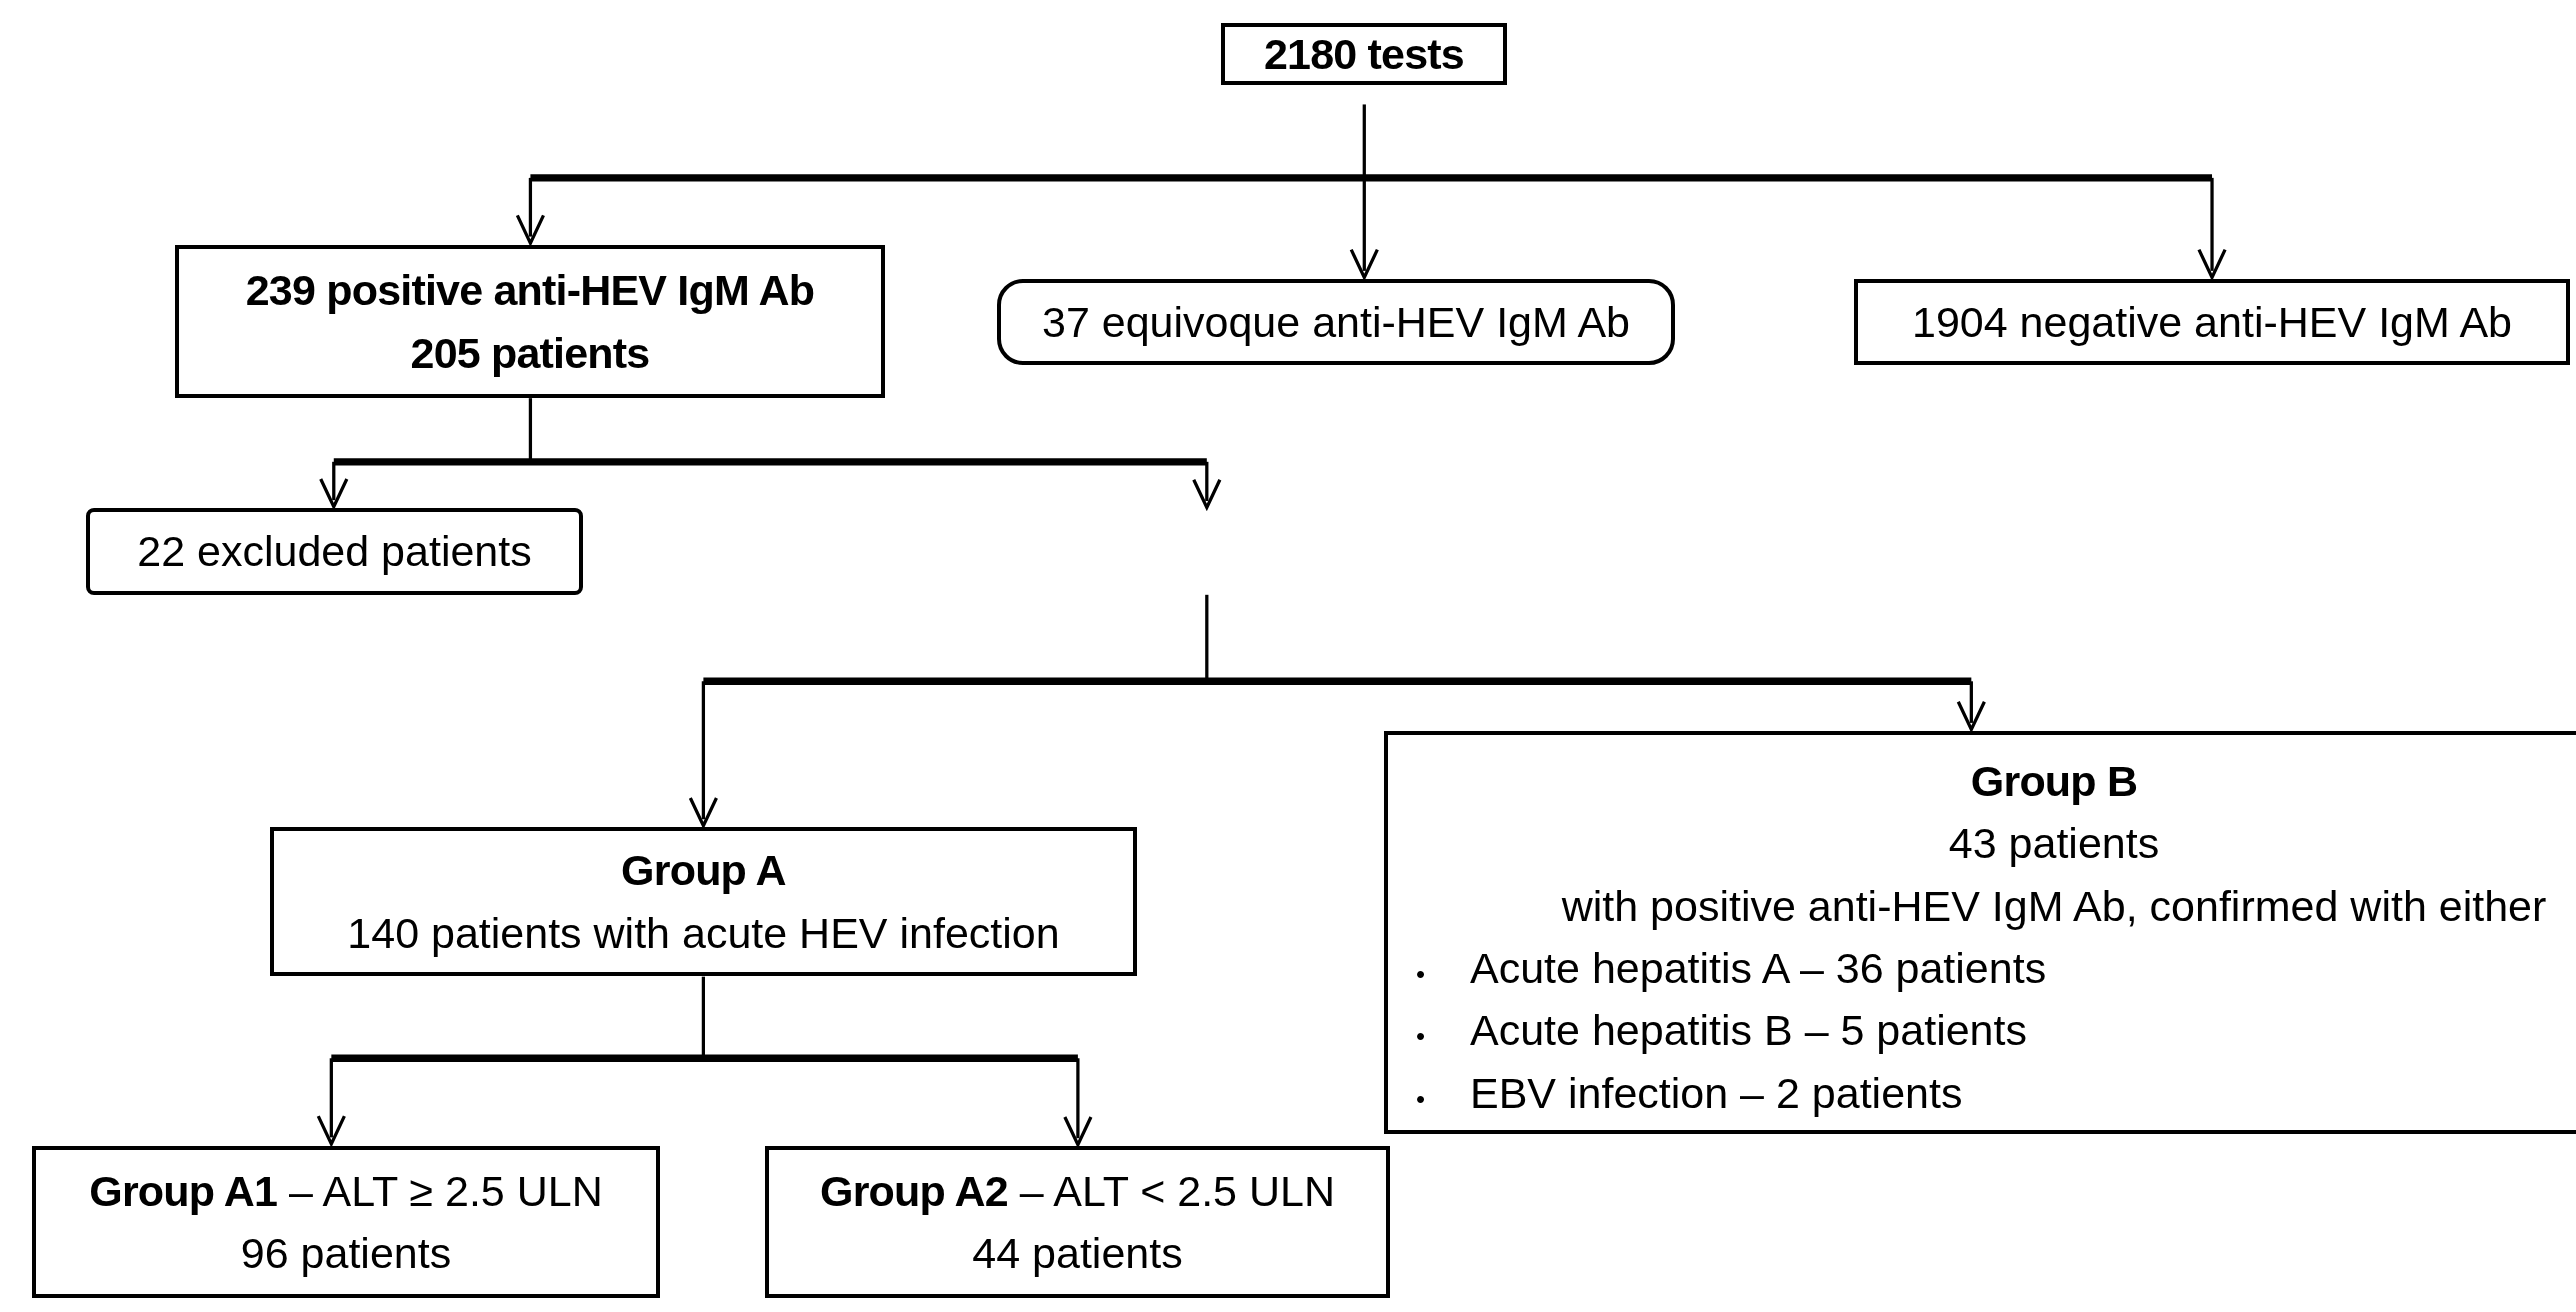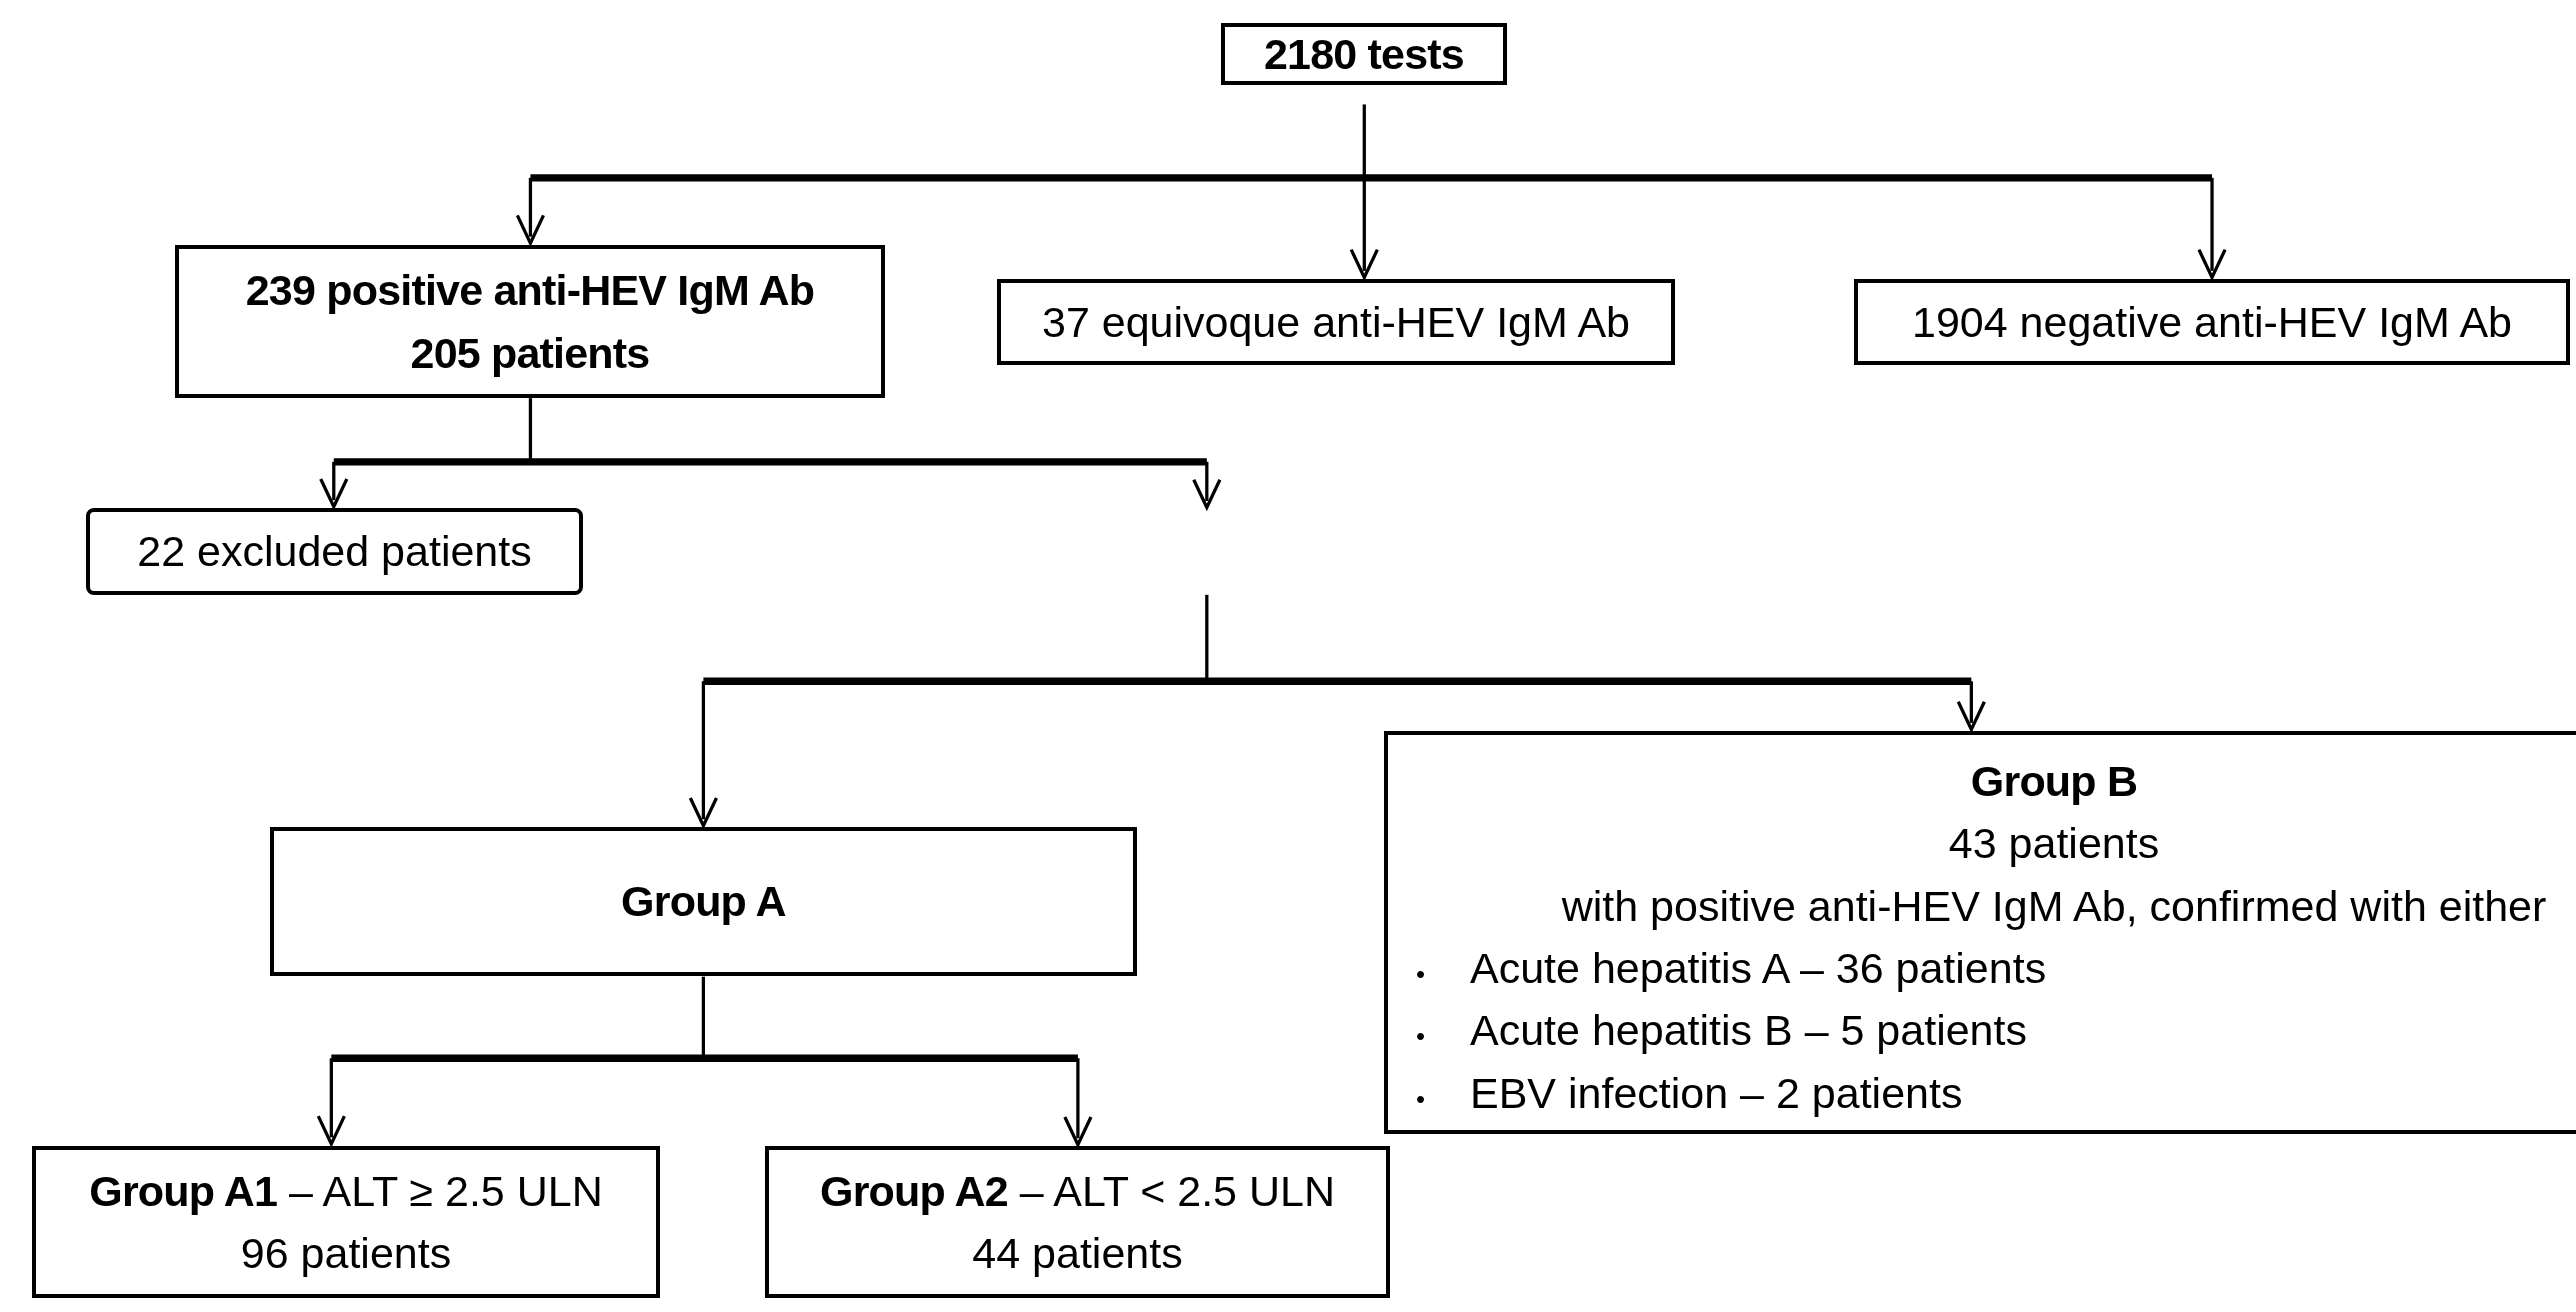--- a/index.html
+++ b/index.html
@@ -31,21 +31,21 @@
     align-items: center;
     text-align: center;
     white-space: nowrap;
   }
   .box .bline { display: block; }
   .bold { font-weight: 700; letter-spacing: -0.8px; }
 
   
   #n-tests     { left: 1221px; top: 23px;   width: 286px;  height: 62px; }
   #n-positive  { left: 175px;  top: 245px;  width: 710px;  height: 153px; }
-  #n-equivoque { left: 997px; top: 279px;  width: 678px;  height: 86px; }
+  #n-equivoque { left: 997px; top: 279px;  width: 678px;  height: 86px; border-radius: 26px; }
   #n-negative  { left: 1854px; top: 279px;  width: 716px;  height: 86px; }
   #n-excluded  { left: 86px;  top: 508px;  width: 497px;  height: 87px; border-radius: 8px; }
   #n-final     { left: 820px; top: 509px;  width: 775px;  height: 86px; }
   #n-group-a   { left: 270px;  top: 827px; width: 867px; height: 149px; }
   #n-group-b   { left: 1384px; top: 731px;  width: 1340px; height: 403px;
                  justify-content: flex-start; padding-top: 15px; }
   #n-group-a1  { left: 17px;   top: 1146px; width: 628px;  height: 152px; margin-left: 15px; }
   #n-group-a2  { left: 765px;  top: 1146px; width: 625px;  height: 152px; }
 
   
@@ -121,20 +121,21 @@
     <span class="bline">1904 negative anti-HEV IgM Ab</span>
   </div>
 
   <div class="box" id="n-excluded">
     <span class="bline">22 excluded patients</span>
   </div>
 
 
   <div class="box" id="n-group-a">
     <span class="bline bold">Group A</span>
+    <span class="bline">140 patients with acute HEV infection</span>
   </div>
 
   <div class="box" id="n-group-b">
     <span class="bline bold">Group B</span>
     <span class="bline">43 patients</span>
     <span class="bline">with positive anti-HEV IgM Ab, confirmed with either</span>
     <ul class="gb-bullets">
       <li>
         <span class="bullet-dot">•</span>
         <span>Acute hepatitis A – 36 patients</span>

